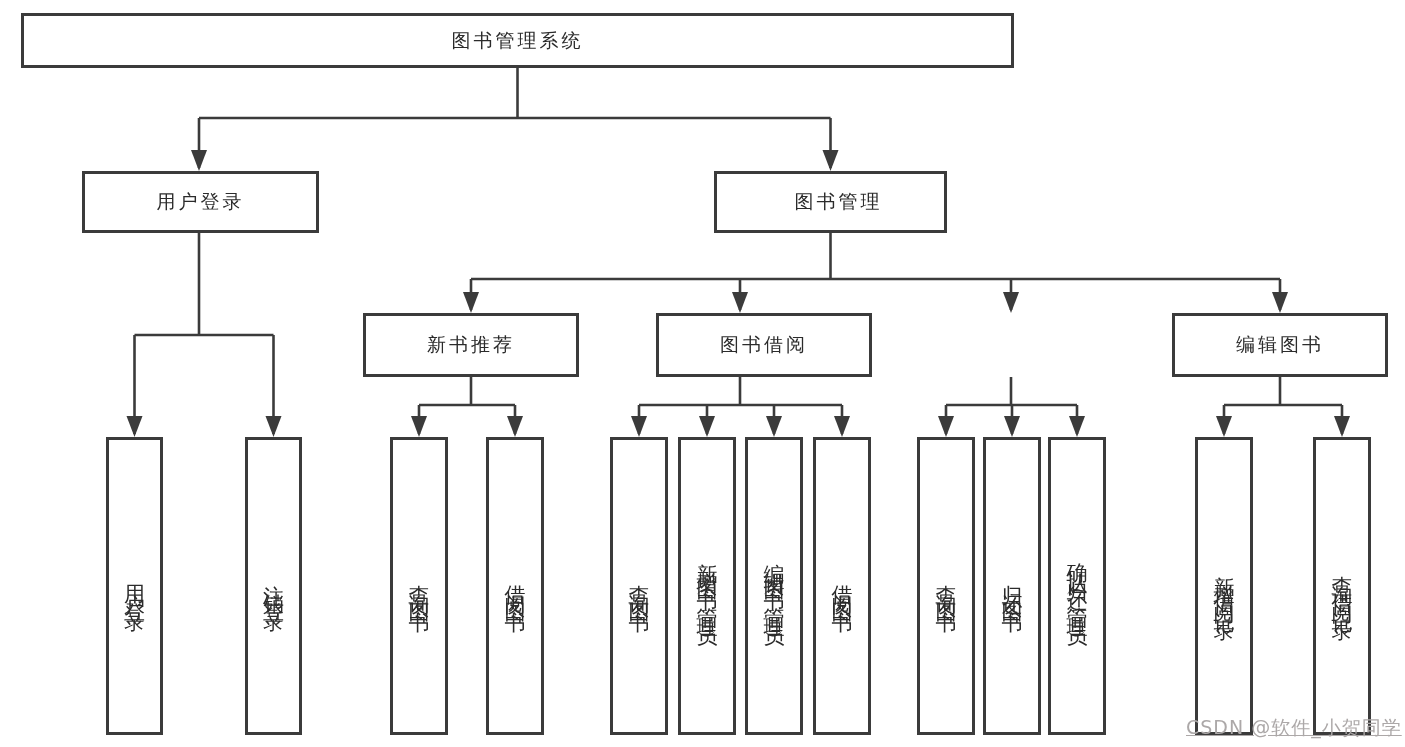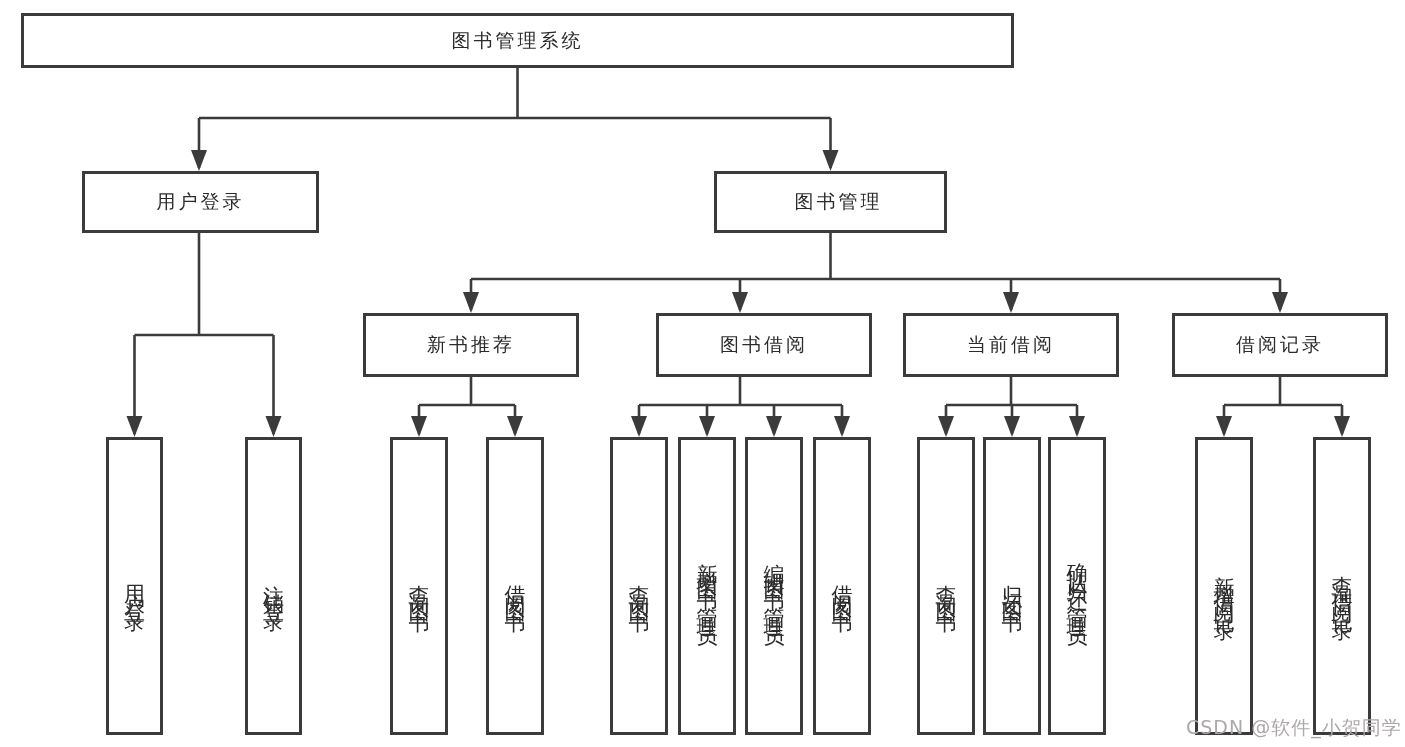--- a/index.html
+++ b/index.html
@@ -104,35 +104,34 @@
     </g>
   </svg>
 
   <div class="node h-node" style="left:21px;top:13px;width:993px;height:55px;">图书管理系统</div>
 
   <div class="node h-node" style="left:82px;top:171px;width:237px;height:62px;">用户登录</div>
   <div class="node h-node" style="left:714px;top:171px;width:233px;height:62px;padding-left:16px;">图书管理</div>
 
   <div class="node h-node" style="left:363px;top:313px;width:216px;height:64px;">新书推荐</div>
   <div class="node h-node" style="left:632px;top:313px;width:216px;height:64px;margin-left:24px;">图书借阅</div>
-  <div class="node h-node" style="left:903px;top:313px;width:216px;height:64px;">当前借阅</div>
-  <div class="node h-node" style="left:1172px;top:313px;width:216px;height:64px;">借阅记录</div>
+  <div class="node h-node" style="left:1172px;top:313px;width:216px;height:64px;">编辑图书</div>
 
   <div class="node v-node" style="left:106px;top:437px;width:57px;height:298px;">用户登录</div>
   <div class="node v-node" style="left:245px;top:437px;width:57px;height:298px;">注销登录</div>
 
   <div class="node v-node" style="left:390px;top:437px;width:58px;height:298px;">查询图书</div>
   <div class="node v-node" style="left:486px;top:437px;width:58px;height:298px;">借阅图书</div>
 
   <div class="node v-node" style="left:610px;top:437px;width:58px;height:298px;">查询图书</div>
   <div class="node v-node" style="left:678px;top:437px;width:58px;height:298px;">新增图书（管理员）</div>
   <div class="node v-node" style="left:745px;top:437px;width:58px;height:298px;">编辑图书（管理员）</div>
   <div class="node v-node" style="left:813px;top:437px;width:58px;height:298px;">借阅图书</div>
 
   <div class="node v-node" style="left:917px;top:437px;width:58px;height:298px;">查询图书</div>
   <div class="node v-node" style="left:983px;top:437px;width:58px;height:298px;">归还图书</div>
   <div class="node v-node" style="left:1048px;top:437px;width:58px;height:298px;">确认归还（管理员）</div>
 
   <div class="node v-node" style="left:1195px;top:437px;width:58px;height:298px;">新增借阅记录</div>
   <div class="node v-node" style="left:1313px;top:437px;width:58px;height:298px;">查询借阅记录</div>
 
-  <span class="watermark" style="left:1186px;top:715px;">CSDN @软件_小贺同学</span>
+  <span class="watermark" style="left:1186px;top:715px;text-decoration:underline;">CSDN @软件_小贺同学</span>
 </div>
 
 </body></html>

